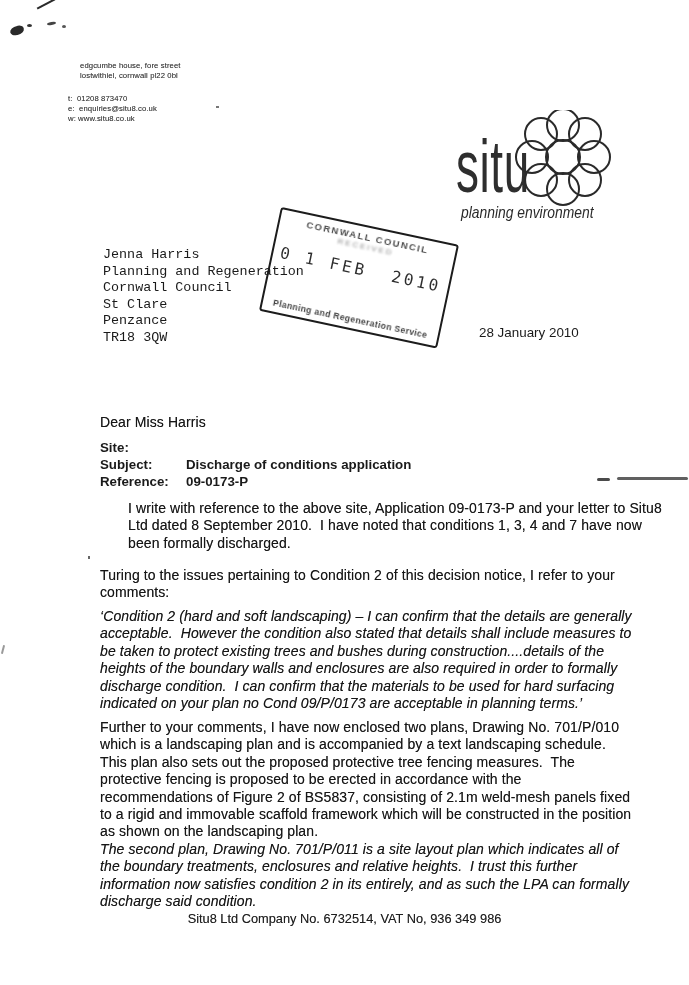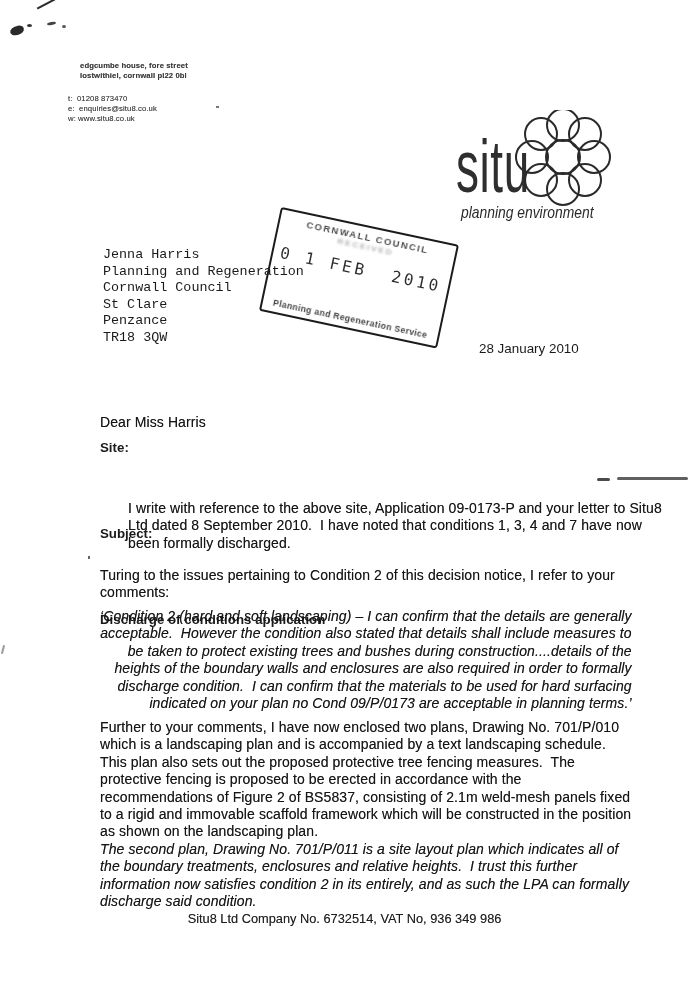--- a/index.html
+++ b/index.html
@@ -6,41 +6,41 @@
   .page{
     position:relative;width:689px;height:985px;background:#fff;overflow:hidden;
     font-family:"Liberation Sans",sans-serif;color:#1a1a1a;
   }
   .abs{position:absolute;}
   
   .scan-text{
     white-space:pre;font-size:14px;line-height:17.4px;letter-spacing:0.1px;
     color:#161616;text-shadow:0 0 0.4px rgba(20,20,20,0.55);
   }
-  .italic{font-style:italic;text-align:right;}
+  .italic{font-style:italic;}
   
   .letterhead-text{
     white-space:pre;font-size:7.7px;line-height:9.8px;color:#3c3c3c;
     letter-spacing:0.1px;text-shadow:0 0 0.3px rgba(60,60,60,0.5);
   }
   
   .wordmark{
     font-size:74px;font-weight:300;color:#2e2e2e;letter-spacing:1px;line-height:1;
     transform:scaleX(0.62);transform-origin:left top;
   }
   .tagline{
     font-size:16.5px;font-style:italic;font-weight:300;color:#2a2a2a;
     transform:scaleX(0.84);transform-origin:left top;white-space:pre;
   }
   
   .recipient{font-size:13.4px;line-height:16.6px;}
   .recipient div{white-space:pre;font-family:Liberation Mono, monospace;}
   .letter-date{font-size:13.4px;white-space:pre;}
   
-  .ref-row{display:flex;font-weight:bold;font-size:13.3px;line-height:17.2px;flex-direction:column;}
+  .ref-row{display:flex;font-weight:bold;font-size:13.3px;line-height:17.2px;}
   .ref-row .lbl{width:86px;flex:0 0 86px;}
   .ref-row .val{white-space:pre;}
   
   .stamp{
     left:281px;top:207px;width:178px;height:102px;
     border:2px solid #1c1c1c;border-radius:3px;z-index:5;
     transform:rotate(12deg);transform-origin:top left;
     color:#1c1c1c;background:transparent;
   }
   .stamp-org{margin-top:4px;text-align:center;font-size:9.5px;font-weight:bold;
@@ -65,21 +65,21 @@
 
   <div class="abs mark" style="left:36px;top:3px;width:20px;height:2px;transform:rotate(-28deg);"></div>
   <div class="abs mark" style="left:10px;top:26px;width:14px;height:9px;border-radius:60% 40% 55% 45%;transform:rotate(-12deg);"></div>
   <div class="abs mark" style="left:27px;top:24px;width:5px;height:3px;background:#333;border-radius:50%;"></div>
   <div class="abs mark" style="left:47px;top:22px;width:9px;height:3px;background:#444;border-radius:50%;transform:rotate(-10deg);"></div>
   <div class="abs mark" style="left:62px;top:25px;width:4px;height:3px;background:#555;border-radius:50%;"></div>
   <div class="abs mark" style="left:216px;top:106px;width:3px;height:2px;background:#777;"></div>
   <div class="abs mark" style="left:88px;top:556px;width:2px;height:3px;background:#666;"></div>
   <div class="abs mark" style="left:2px;top:645px;width:2px;height:9px;background:#9a9a9a;transform:rotate(14deg);"></div>
 
-  <div class="abs letterhead-text" style="left:80px;top:61px;font-weight:bold;">edgcumbe house, fore street
+  <div class="abs letterhead-text" style="left:80px;top:61px;">edgcumbe house, fore street
 lostwithiel, cornwall pl22 0bl</div>
   <div class="abs letterhead-text" style="left:68px;top:94px;">t:  01208 873470
 e:  enquiries@situ8.co.uk
 w: www.situ8.co.uk</div>
 
   <div class="abs wordmark" style="left:456px;top:130px;">situ</div>
   <div class="abs" style="left:503px;top:110px;width:120px;height:96px;">
     <svg width="120" height="96" viewBox="0 0 120 96">
       <g fill="none" stroke="#2a2a2a" stroke-width="2">
         <circle cx="60" cy="15" r="16"></circle>
@@ -105,31 +105,35 @@
 
   <div class="abs recipient" style="left:103px;top:247px;">
     <div>Jenna Harris</div>
     <div>Planning and Regeneration</div>
     <div>Cornwall Council</div>
     <div>St Clare</div>
     <div>Penzance</div>
     <div>TR18 3QW</div>
   </div>
 
-  <div class="abs letter-date" style="left:479px;top:325px;margin-top:16px;">28 January 2010</div>
+  <div class="abs letter-date" style="left:479px;top:325px;">28 January 2010</div>
 
   <div class="abs scan-text" style="left:100px;top:414px;">Dear Miss Harris</div>
 
   <div class="abs" style="left:100px;top:439px;">
     <div class="ref-row">
       <span class="lbl">Site:</span>
     </div>
     <div class="ref-row">
       <span class="lbl">Subject:</span>
       <span class="val">Discharge of conditions application</span>
+    </div>
+    <div class="ref-row">
+      <span class="lbl">Reference:</span>
+      <span class="val">09-0173-P</span>
     </div>
   </div>
 
   <div class="abs" style="left:597px;top:478px;width:13px;height:3px;background:#4a4a4a;border-radius:2px;"></div>
   <div class="abs" style="left:617px;top:477px;width:71px;height:3px;background:#606060;border-radius:2px;"></div>
 
   <div class="abs scan-text" style="left:100px;top:500px;margin-left:28px;">I write with reference to the above site, Application 09-0173-P and your letter to Situ8
 Ltd dated 8 September 2010.  I have noted that conditions 1, 3, 4 and 7 have now
 been formally discharged.</div>
   <div class="abs scan-text" style="left:100px;top:567px;">Turing to the issues pertaining to Condition 2 of this decision notice, I refer to your

